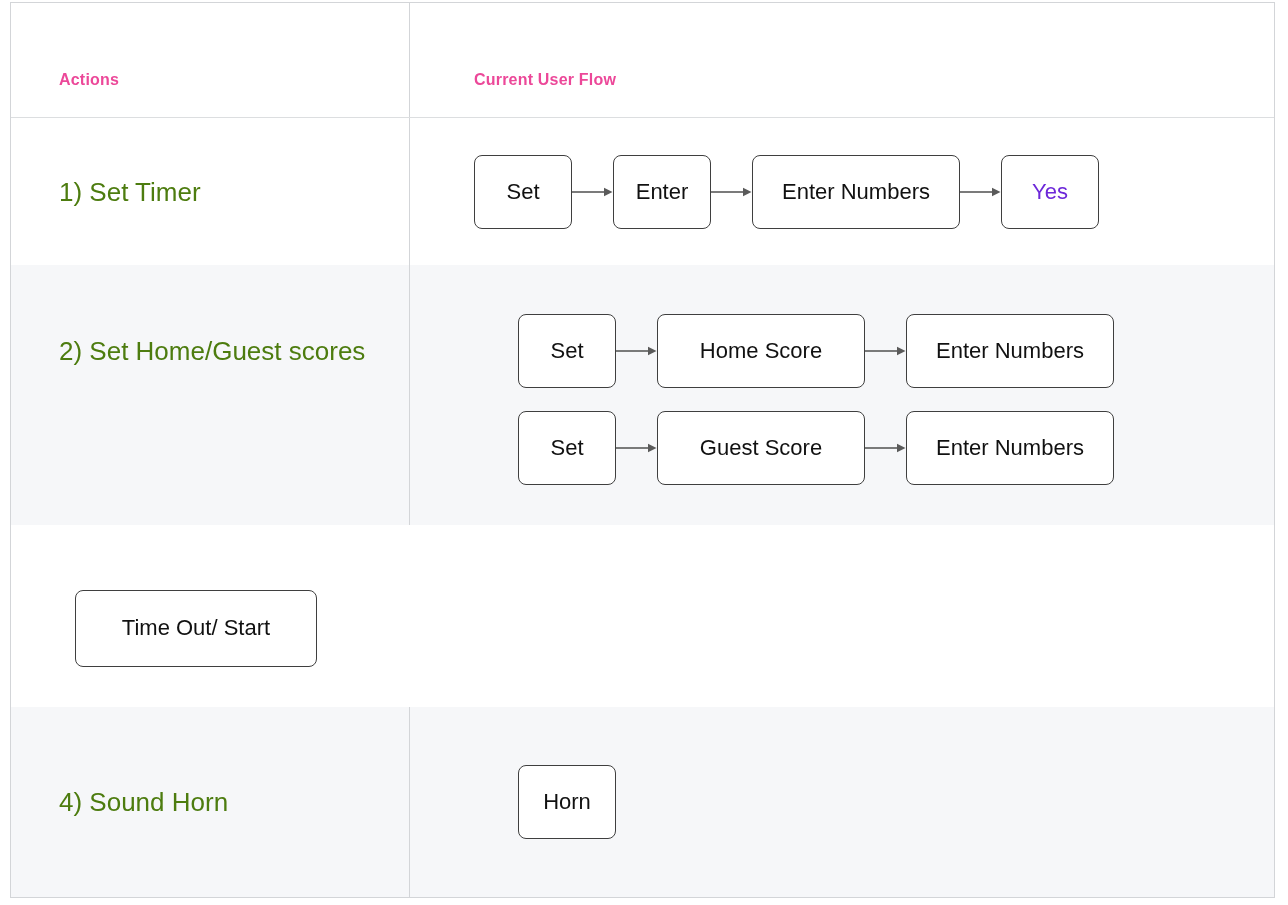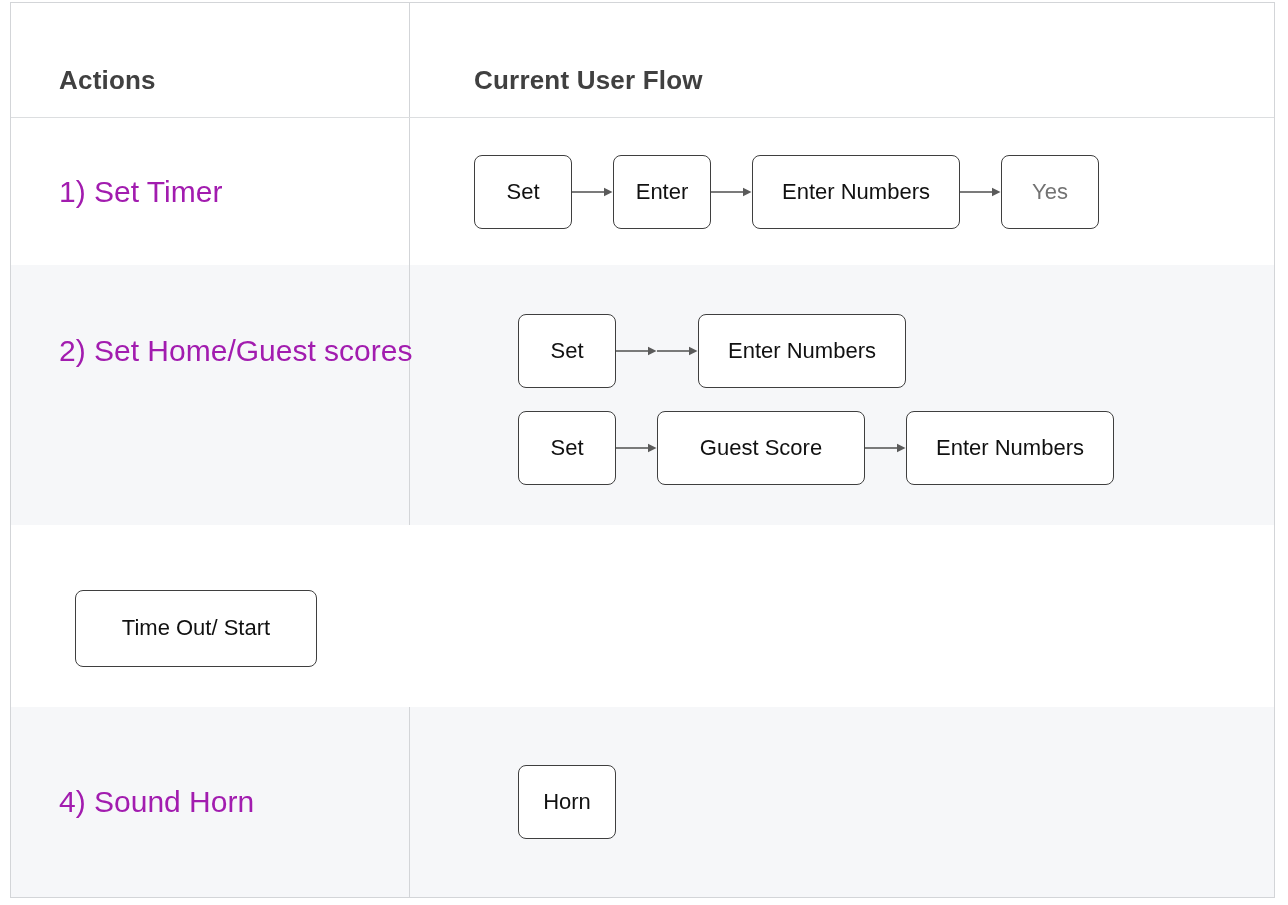--- a/index.html
+++ b/index.html
@@ -7,37 +7,37 @@
   .canvas{position:relative;width:1288px;height:905px;background:#ffffff;}
   .flow-table{position:absolute;left:10px;top:2px;width:1265px;height:896px;box-sizing:border-box;
     border:1px solid #d3d5d8;display:flex;flex-direction:column;background:#ffffff;}
   .trow{display:flex;flex:none;box-sizing:border-box;}
   .trow.alt{background:#f6f7f9;gap:44px;}
   .cell{box-sizing:border-box;display:flex;}
   .cell-left{width:399px;flex:none;border-right:1px solid #d3d5d8;padding-left:48px;align-items:center;}
   .cell-right{flex:1;padding-left:64px;align-items:center;}
   .hrow{height:115px;border-bottom:1px solid #dcdee0;}
   .hrow .cell{align-items:flex-end;padding-bottom:26px;}
-  .hlabel{font-size:26px;font-weight:700;color:#404040;line-height:22px;letter-spacing:.2px;margin-top:12px;}
+  .hlabel{font-size:16px;font-weight:700;color:#ec4899;line-height:22px;letter-spacing:.2px;margin-top:12px;}
   .r1{height:147px;}
   .r2{height:260px;}
   .r2 .cell{align-items:flex-start;padding-top:49px;}
   .r3{height:182px;}
   .r4{flex:1;}
-  .action{font-size:30px;color:#a21caf;line-height:28px;white-space:nowrap;text-align:right;}
+  .action{font-size:26px;color:#4d7c0f;line-height:28px;white-space:nowrap;text-align:right;}
   .lane{display:flex;align-items:center;}
   .lane-stack{display:flex;flex-direction:column;gap:23px;}
   .lane-h{height:74px;display:flex;align-items:center;}
   .node{box-sizing:border-box;height:74px;border:1.5px solid #3f3f3f;border-radius:8px;background:#ffffff;
     display:flex;align-items:center;justify-content:center;flex:none;
     font-size:22px;color:#111111;white-space:nowrap;}
   .w-s{width:98px;}
   .w-m{width:208px;}
   .w-to{width:242px;height:77px;margin-top:24px;}
-  .node.muted{color:#737373;}
+  .node.muted{color:#6d28d9;}
   .arrow{width:41px;height:12px;flex:none;display:block;}
 </style>
 </head>
 <body>
 
 <div class="canvas">
   <div class="flow-table">
 
     <div class="trow hrow">
       <div class="cell cell-left">
@@ -91,20 +91,23 @@
       <div class="cell cell-right">
         <div class="lane-stack">
           <div class="lane">
             <div class="node w-s">
               <span>Set</span>
             </div>
             <svg class="arrow" viewBox="0 0 41 12">
                 <line x1="0" y1="6" x2="32" y2="6" stroke="#5a5a5a" stroke-width="1.6"></line>
                 <path d="M32,1.8 L40.5,6 L32,10.2 Z" fill="#5a5a5a"></path>
               </svg>
+            <div class="node w-m">
+              <span>Home Score</span>
+            </div>
             <svg class="arrow" viewBox="0 0 41 12">
                 <line x1="0" y1="6" x2="32" y2="6" stroke="#5a5a5a" stroke-width="1.6"></line>
                 <path d="M32,1.8 L40.5,6 L32,10.2 Z" fill="#5a5a5a"></path>
               </svg>
             <div class="node w-m">
               <span>Enter Numbers</span>
             </div>
           </div>
           <div class="lane">
             <div class="node w-s">

